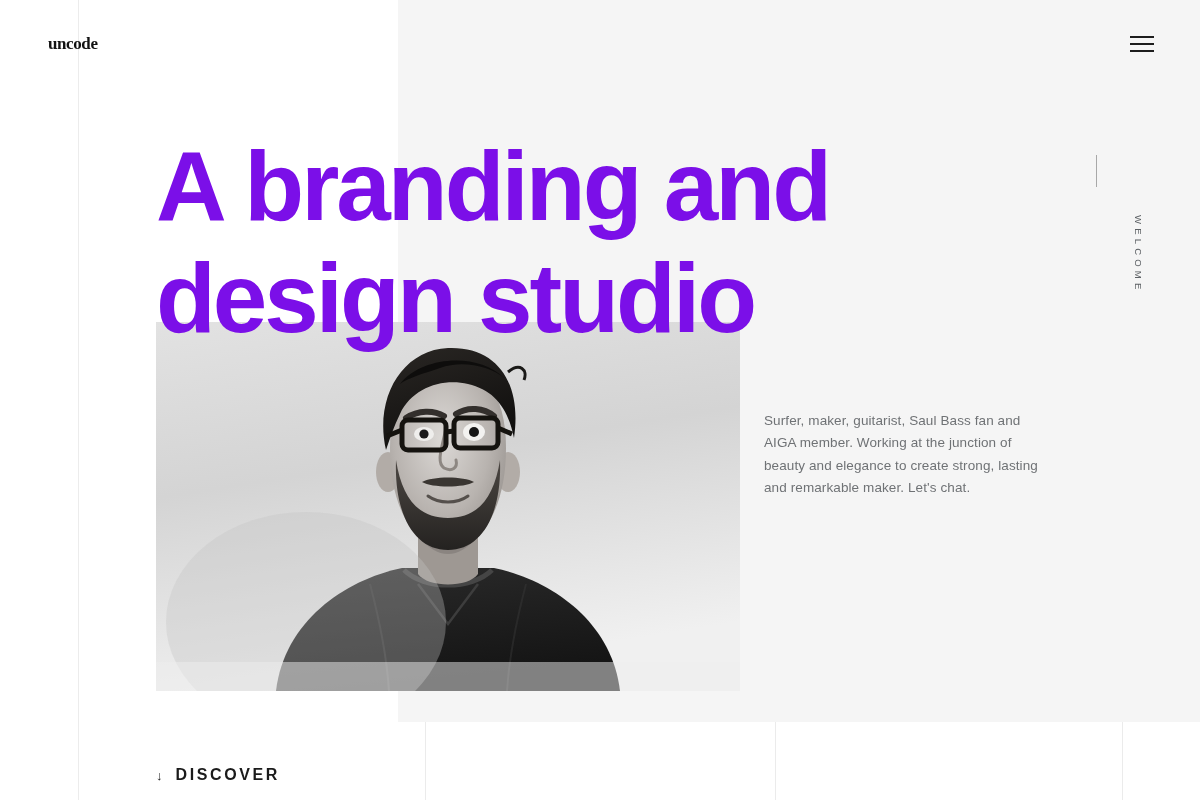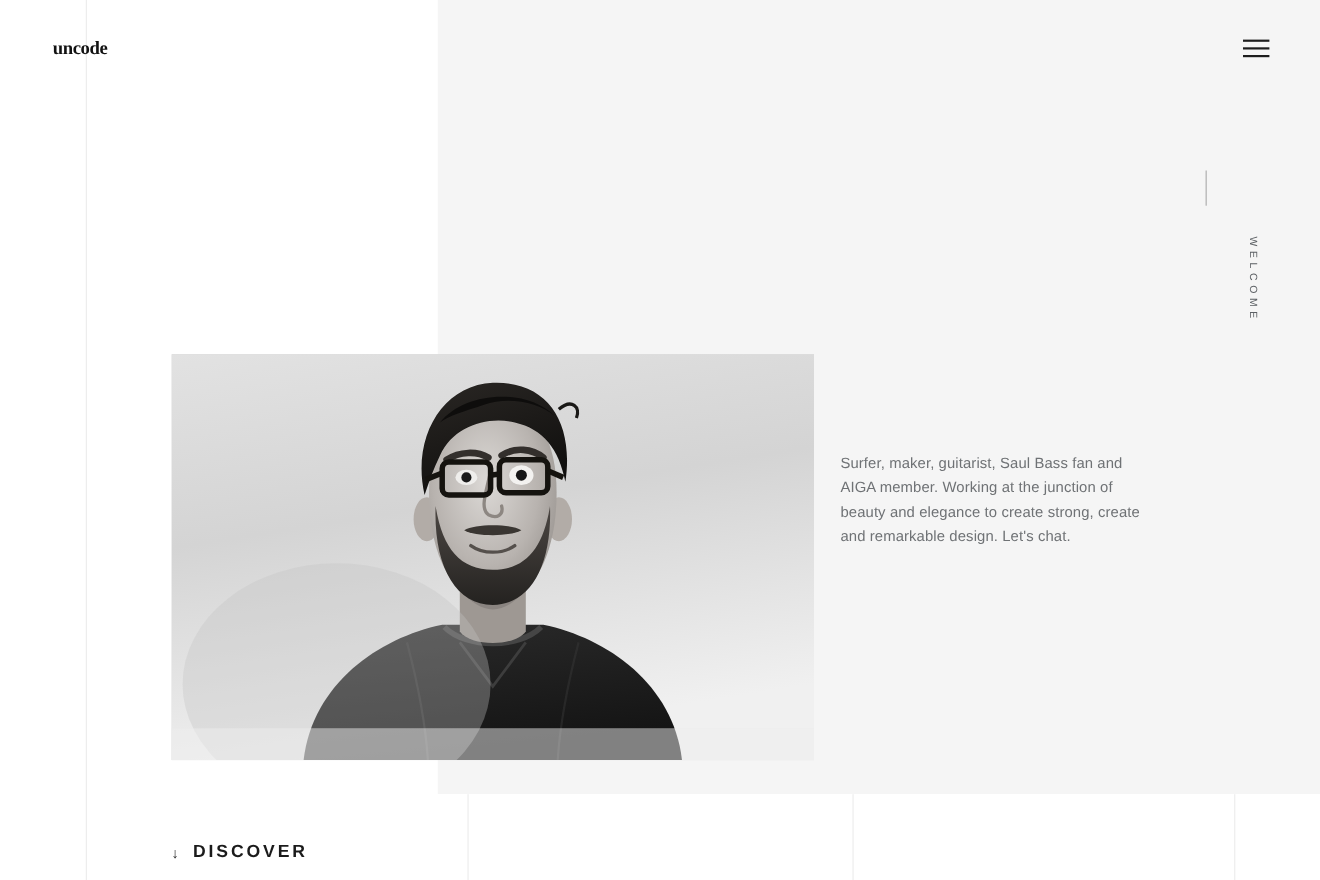--- a/index.html
+++ b/index.html
@@ -175,23 +175,25 @@
         <path d="M 246 108 L 231 114"></path>
         <path d="M 342 106 L 356 112"></path>
       </g>
 
       <ellipse cx="150" cy="300" rx="140" ry="110" fill="#c2c2c2" opacity="0.35"></ellipse>
       <rect x="0" y="340" width="584" height="29" fill="#ededed" opacity="0.5"></rect>
     </svg>
   </div>
 
   <div class="hero-heading">
-  </div>
-
-  <p class="intro">Surfer, maker, guitarist, Saul Bass fan and AIGA member. Working at the junction of beauty and elegance to create strong, create and remarkable design. Let's chat.</p>
+    <span class="line">A branding and</span>
+    <span class="line">design studio</span>
+  </div>
+
+  <p class="intro">Surfer, maker, guitarist, Saul Bass fan and AIGA member. Working at the junction of beauty and elegance to create strong, lasting and remarkable maker. Let's chat.</p>
 
   <div class="welcome-wrap">
     <div class="welcome-rule"></div>
     <div class="welcome-text">WELCOME</div>
   </div>
 
   <div class="discover">
     <span class="arrow">↓</span>
     <span class="label">DISCOVER</span>
   </div>

